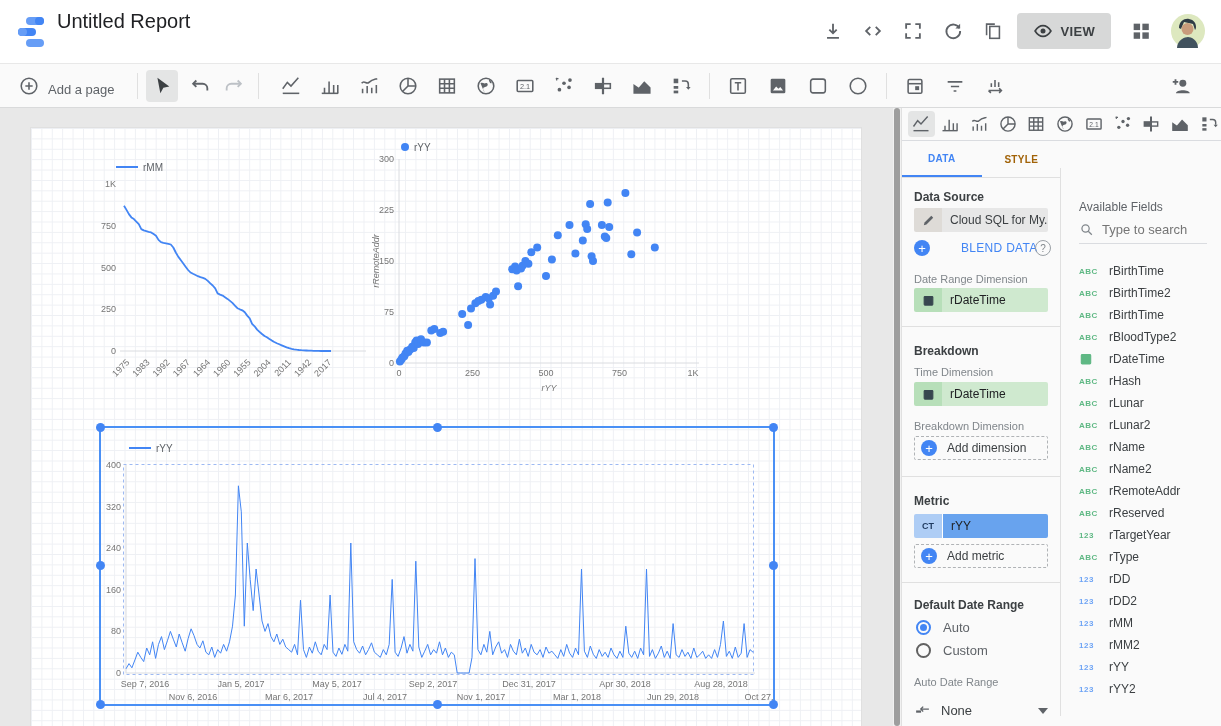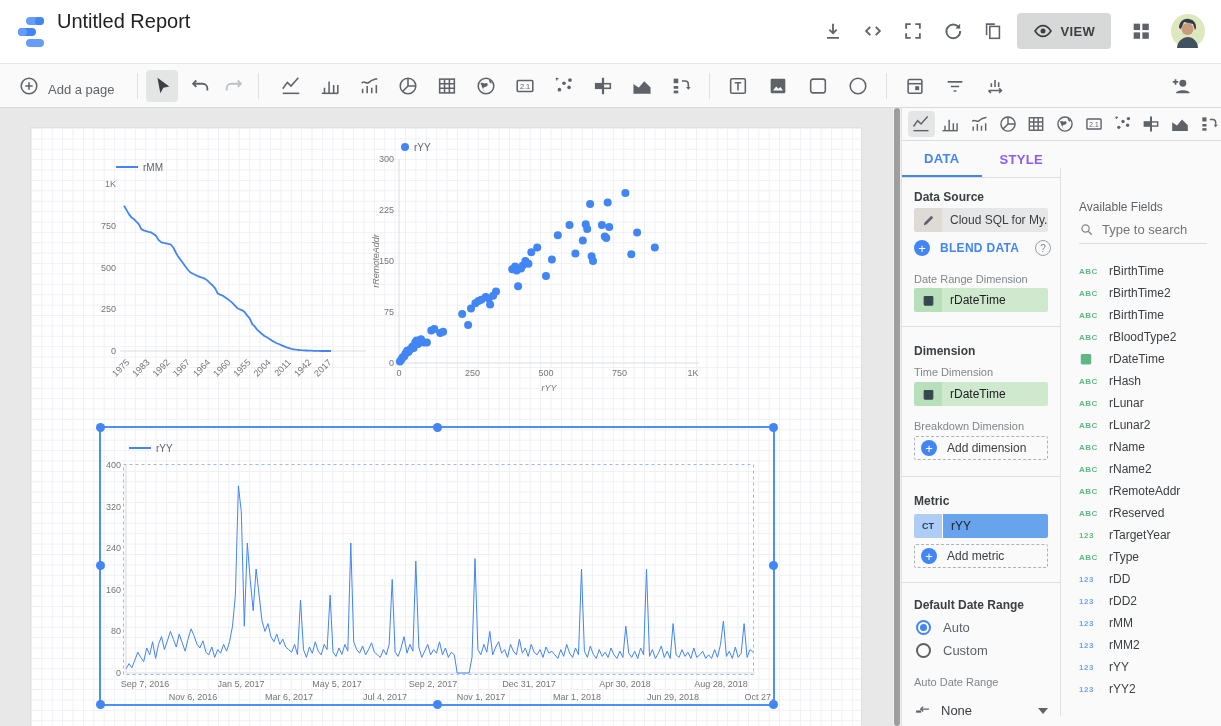--- a/index.html
+++ b/index.html
@@ -30,23 +30,23 @@
       linear-gradient(90deg, #eef0f4 1px, transparent 1px);
     background-size:10.4px 10.4px; background-color:#fff; border:1px solid #e0e0e0; }
   #canvas-scrollbar { position:absolute; left:893px; top:108px; width:8px; height:618px; background:#f1f1f1; }
   #canvas-scrollbar .thumb { position:absolute; left:1px; top:0; width:6px; height:618px; background:#9e9e9e; border-radius:3px; }
   
   #panel { position:absolute; left:901px; top:108px; width:320px; height:618px; background:#fafafa; border-left:1px solid #e0e0e0; }
   #panel-icons { position:absolute; left:0; top:0; width:320px; height:33px; display:flex; align-items:center; padding-left:6px; gap:2px; border-bottom:1px solid #dadce0; }
   #panel-icons .iconbtn { width:27px; height:26px; }
   #panel-icons svg.ic { width:20px; height:20px; }
   #tabs { position:absolute; left:0; top:33px; width:159px; height:37px; display:flex; }
-  .tab { flex:1; display:flex; align-items:center; justify-content:center; font-size:13px; font-weight:bold; letter-spacing:.3px; cursor:pointer; }
+  .tab { flex:1; display:flex; align-items:center; justify-content:center; font-size:10px; font-weight:bold; letter-spacing:.3px; cursor:pointer; }
   .tab.active { color:#4285f4; border-bottom:3px solid #4285f4; }
-  .tab.inactive { color:#8b5cf6; }
+  .tab.inactive { color:#a16207; }
   #tabs-underline { position:absolute; left:0; top:69px; width:159px; height:1px; background:#e0e0e0; }
   #data-col { position:absolute; left:0; top:60px; width:159px; height:548px; border-right:1px solid #e0e0e0; }
   .sec-label { font-size:12px; color:#3c4043; font-weight:bold; }
   .sub-label { font-size:11px; color:#80868b; }
   .chip { display:flex; height:24px; width:134px; border-radius:2px; overflow:hidden; font-size:12px; color:#202124; cursor:pointer; }
   .chip .cell { width:28px; display:flex; align-items:center; justify-content:center; flex-shrink:0; }
   .chip .body { flex:1; display:flex; align-items:center; padding-left:8px; white-space:nowrap; overflow:hidden; text-overflow:ellipsis; }
   .chip.green .cell { background:#b7dfb9; }
   .chip.green .body { background:#cfe9cf; }
   .chip.blue .cell { background:#aecdf5; font-size:9px; font-weight:bold; color:#1f3a5f; }
@@ -61,21 +61,21 @@
   .radio.on { border-color:#4285f4; }
   .radio.on i { width:7px; height:7px; border-radius:50%; background:#4285f4; }
   .radio-row { display:flex; align-items:flex-start; gap:12px; cursor:pointer; }
   .radio-row span { font-size:13px; color:#5f6368; }
   #fields-col { position:absolute; left:159px; top:70px; width:161px; height:548px; }
   .field-row { display:flex; align-items:center; gap:10px; height:22px; padding-left:18px; cursor:pointer; }
   .field-badge { font-size:8px; font-weight:bold; letter-spacing:.5px; width:20px; flex-shrink:0; }
   .field-badge.dim { color:#5fb884; }
   .field-badge.met { color:#6ea4f5; }
   .field-name { font-size:12px; color:#3c4043; white-space:nowrap; }
-  .blue-link { font-size:12px; font-weight:bold; color:#4285f4; letter-spacing:.3px; }
+  .blue-link { font-size:12px; font-weight:normal; color:#4285f4; letter-spacing:.3px;margin-left:21px; }
   
   .chart-svg text { font-family:"Liberation Sans", sans-serif; }
   #chart3-box { position:absolute; left:68px; top:298px; width:676px; height:280px; border:2px solid #4a90f5; cursor:move; }
   .handle { position:absolute; width:9px; height:9px; border-radius:50%; background:#4285f4; }
 </style>
 </head>
 <body>
 
 <svg width="0" height="0" style="position:absolute">
   <defs>
@@ -639,21 +639,21 @@
     <div class="abs chip green" style="left:12px;top:120px">
       <div class="cell">
           <svg class="ic" style="width:13px;height:13px;stroke:#37474f;fill:#37474f">
             <use href="#ic-cal-g"></use>
           </svg>
         </div>
       <div class="body">rDateTime</div>
     </div>
     <div class="sec-div" style="top:158px"></div>
 
-    <div class="abs sec-label" style="left:12px;top:176px">Dimension</div>
+    <div class="abs sec-label" style="left:12px;top:176px">Breakdown</div>
     <div class="abs sub-label" style="left:12px;top:198px">Time Dimension</div>
     <div class="abs chip green" style="left:12px;top:214px">
       <div class="cell">
           <svg class="ic" style="width:13px;height:13px;stroke:#37474f;fill:#37474f">
             <use href="#ic-cal-g"></use>
           </svg>
         </div>
       <div class="body">rDateTime</div>
     </div>
     <div class="abs sub-label" style="left:12px;top:252px">Breakdown Dimension</div>

